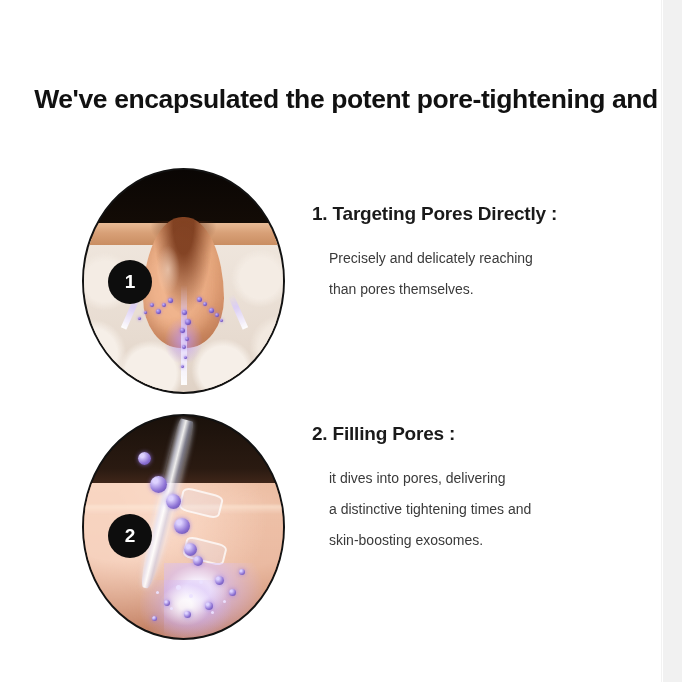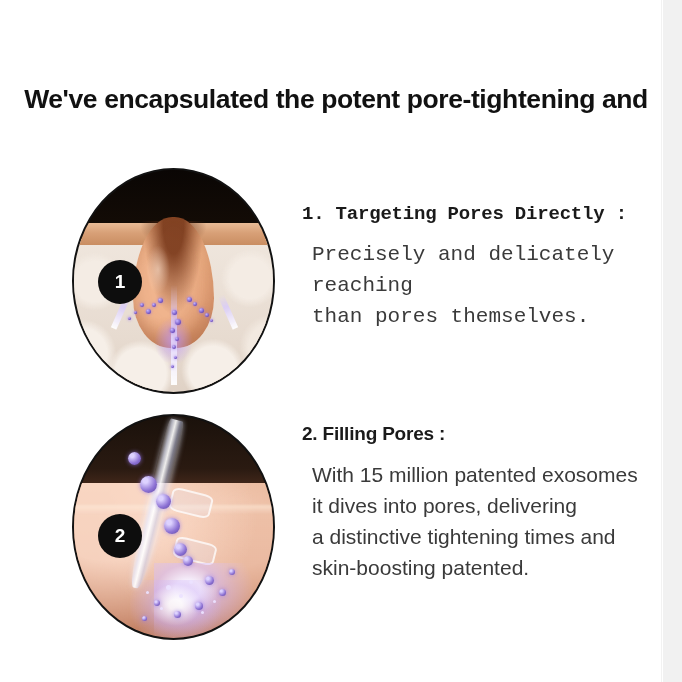--- a/index.html
+++ b/index.html
@@ -36,21 +36,21 @@
     left: 663px;
     width: 19px;
     height: 682px;
     background: #f1f1f1;
   }
 
   
   .content {
     position: absolute;
     top: 0;
-    left: 4px;
+    left: 14px;
     width: 661px;
     height: 628px;
   }
 
   
   .headline {
     position: absolute;
     top: 62px;
     left: 18px;
     width: 628px;
@@ -248,36 +248,36 @@
   }
   .block.b1 .badge { top: 92px; }
   .block.b2 .badge { top: 100px; }
 
   
   .textcol {
     position: absolute;
     left: 298px;
     width: 350px;
   }
-  .block.b1 .textcol { top: 34px; font-family: Liberation Mono, monospace; }
+  .block.b1 .textcol { top: 34px; }
   .block.b2 .textcol { top: 8px; }
 
   .step-title {
     font-size: 19px;
     font-weight: 700;
     color: #1a1a1a;
     letter-spacing: -0.2px;
     margin: 0 0 13px 0;
     line-height: 24px;
   }
   .step-body {
-    font-size: 21px;
+    font-size: 14px;
     line-height: 31px;
     color: #3a3a3a;
-    margin: 10px;
+    margin: 17px;
   }
   .step-body span { display: block; }
 </style>
 </head>
 <body>
 
 <div id="page">
 
   <div class="content">
 
@@ -372,24 +372,23 @@
             <div class="spark" style="left:36%;top:79%;width:3px;height:3px;"></div>
             <div class="spark" style="left:70%;top:83%;width:3px;height:3px;"></div>
           </div>
         </div>
         <div class="badge">2</div>
       </div>
 
       <div class="textcol">
         <p class="step-title">2. Filling Pores :</p>
         <p class="step-body">
-          <span>With 15 million patented exosomes</span>
           <span>it dives into pores, delivering</span>
           <span>a distinctive tightening times and</span>
-          <span>skin-boosting patented.</span>
+          <span>skin-boosting exosomes.</span>
         </p>
       </div>
     </div>
 
   </div>
 
   <div class="gutter-line"></div>
   <div class="gutter-track"></div>
 
 </div>

